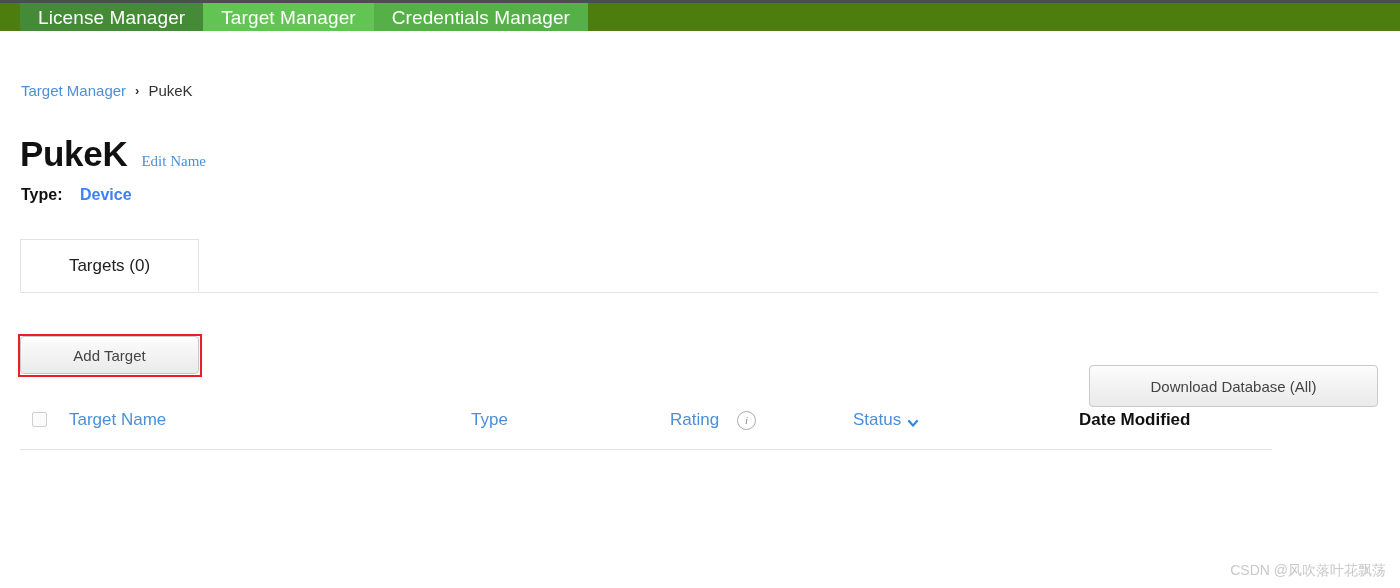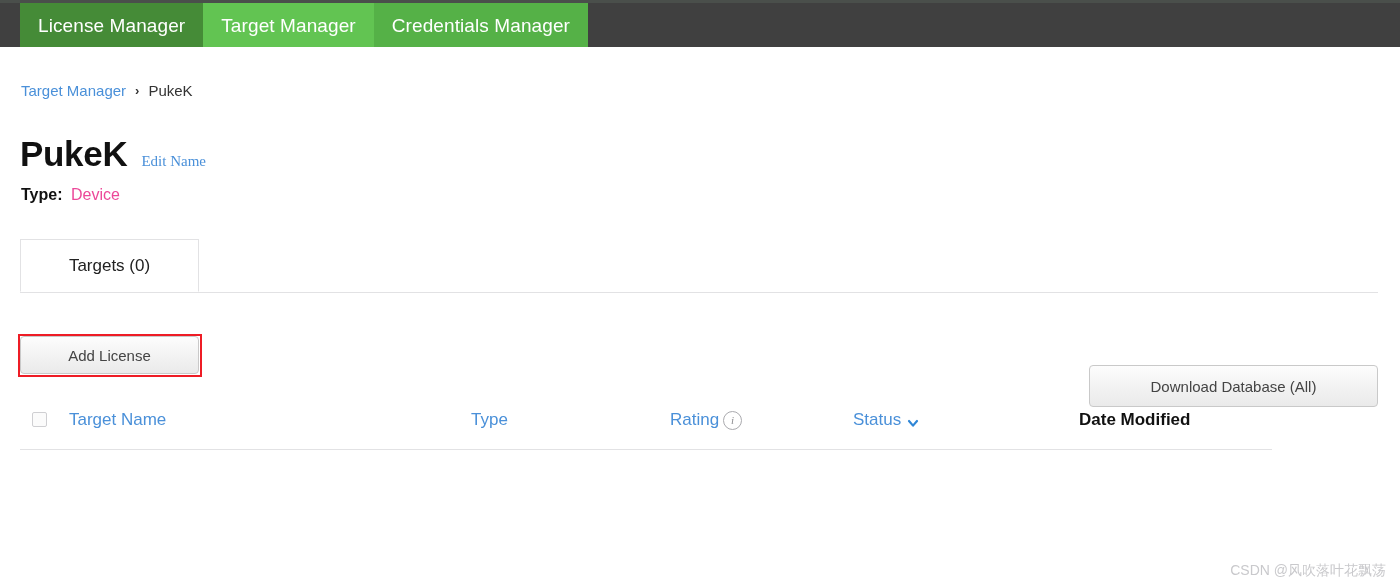--- a/index.html
+++ b/index.html
@@ -23,22 +23,22 @@
     width: 1400px;
     height: 3px;
     background: #4a4f4b;
   }
 
   
   .navbar {
     position: absolute;
     top: 3px; left: 0;
     width: 1400px;
-    height: 44px;
-    background: #404040;
+    height: 28px;
+    background: #4d7c0f;
     display: flex;
     align-items: stretch;
     padding-left: 20px;
     box-sizing: border-box;
   }
   .nav-tab {
     display: flex;
     align-items: center;
     padding: 0 18px;
     color: #ffffff;
@@ -111,22 +111,23 @@
     top: 186px;
     left: 21px;
     font-size: 16px;
     white-space: nowrap;
   }
   .type-label {
     font-weight: bold;
     color: #111111;
   }
   .type-value {
-    color: #ec4899;
-    margin-left: 4px;
+    color: #3b82f6;
+    margin-left: 13px;
+    font-weight: bold;
   }
 
   
   .tabstrip {
     position: absolute;
     top: 239px;
     left: 20px;
     width: 1358px;
     height: 54px;
   }
@@ -229,21 +230,21 @@
     width: 15px;
     height: 15px;
     box-sizing: border-box;
     border: 1px solid #cfcfd2;
     border-radius: 2px;
     background: #fbfbfb;
     cursor: pointer;
   }
   .th-target-name { left: 49px; }
   .th-type        { left: 451px; }
-  .th-rating      { left: 650px; gap: 4px; }
+  .th-rating      { left: 650px; gap: 18px; }
   .th-status      { left: 833px; gap: 6px; }
   .th-date        { left: 1059px; }
 
   .info-icon {
     width: 17px;
     height: 17px;
     border-radius: 50%;
     border: 1px solid #aaaaae;
     color: #8c8c90;
     font-size: 11px;
@@ -315,21 +316,21 @@
 </div>
 
 <div class="tabstrip">
   <div class="tabstrip-rule"></div>
   <div class="tab-active">
     <span>Targets (0)</span>
   </div>
 </div>
 
 <div class="btn add-target-btn">
-  <span>Add License</span>
+  <span>Add Target</span>
 </div>
 <div class="red-highlight"></div>
 
 <div class="btn download-btn">
   <span>Download Database (All)</span>
 </div>
 
 <div class="table-head">
   <div class="th-checkbox"></div>
 

